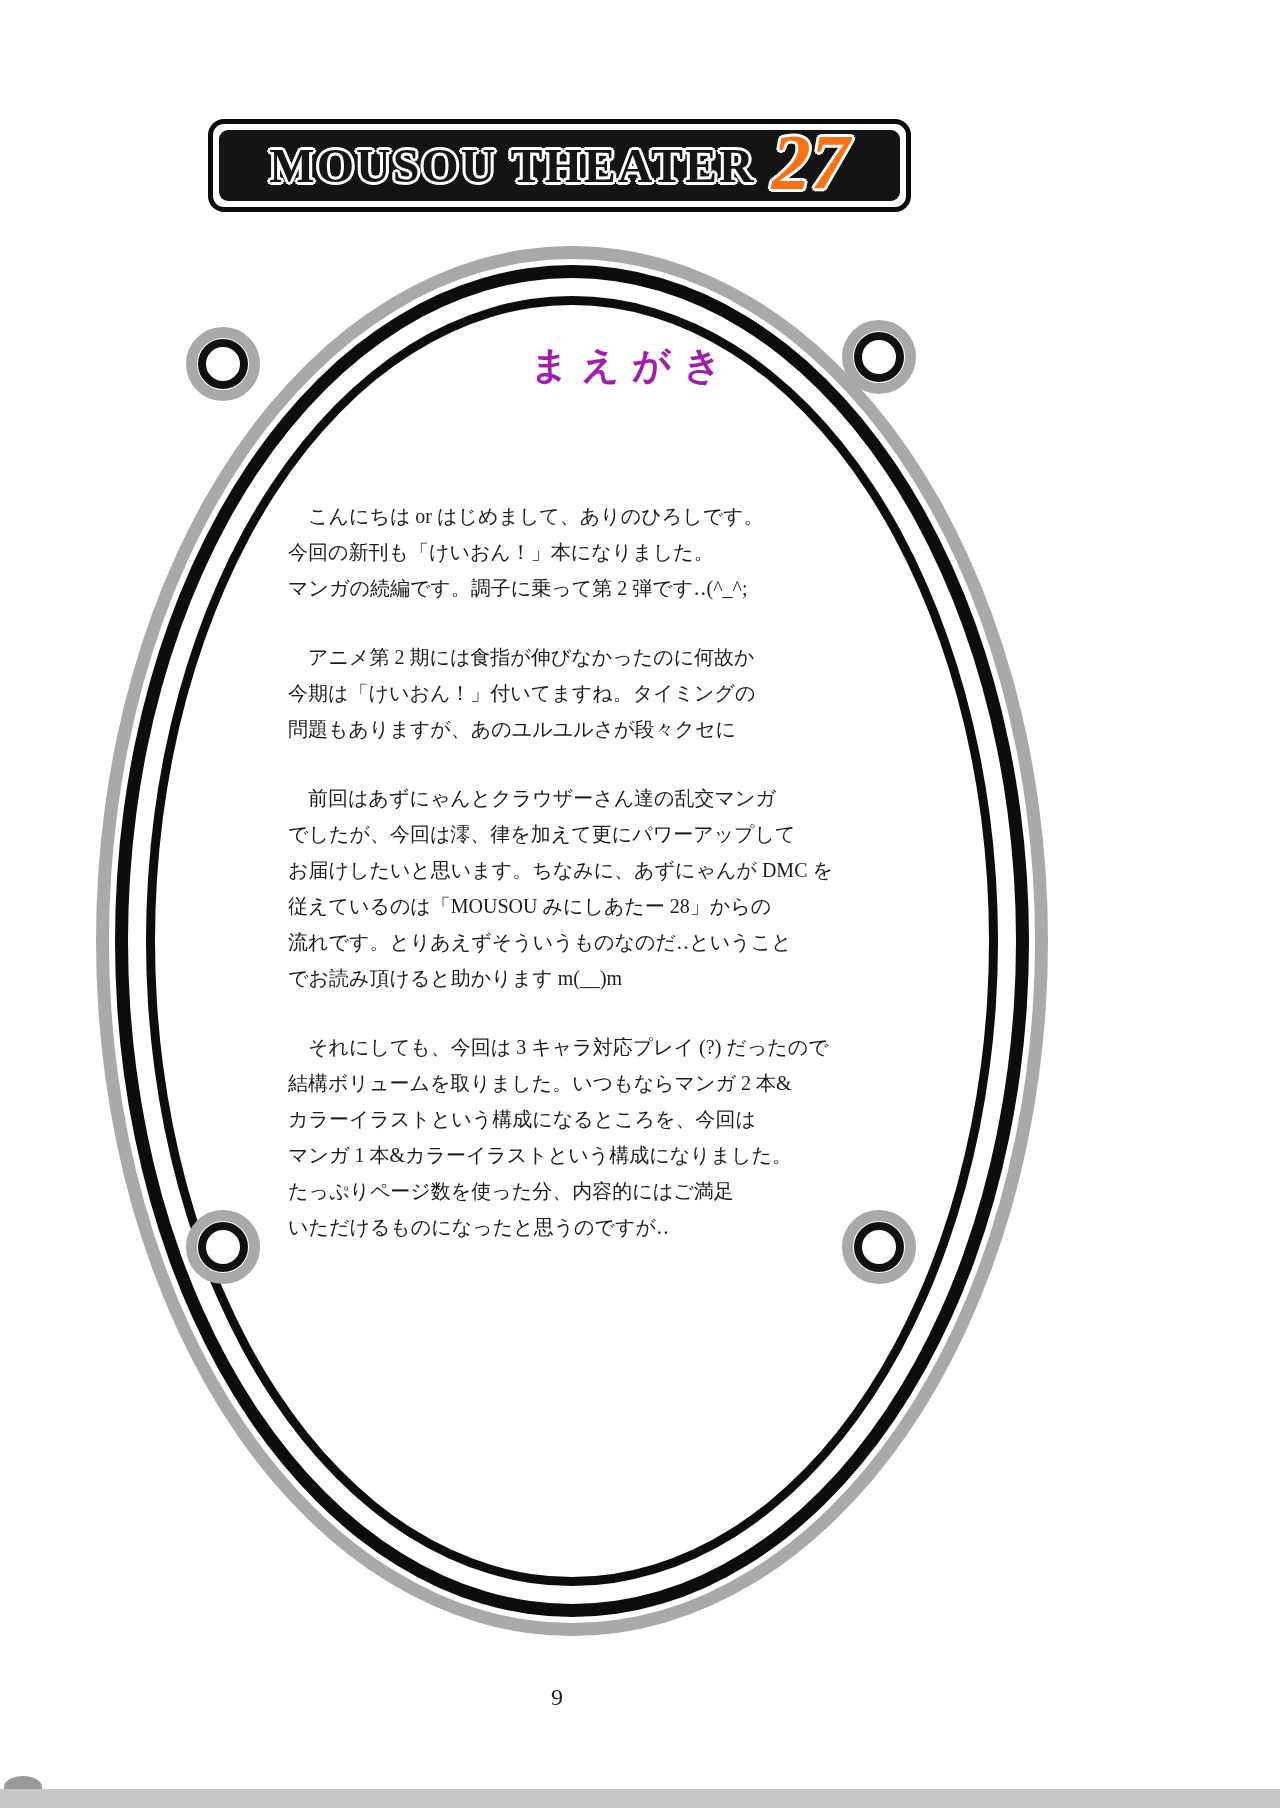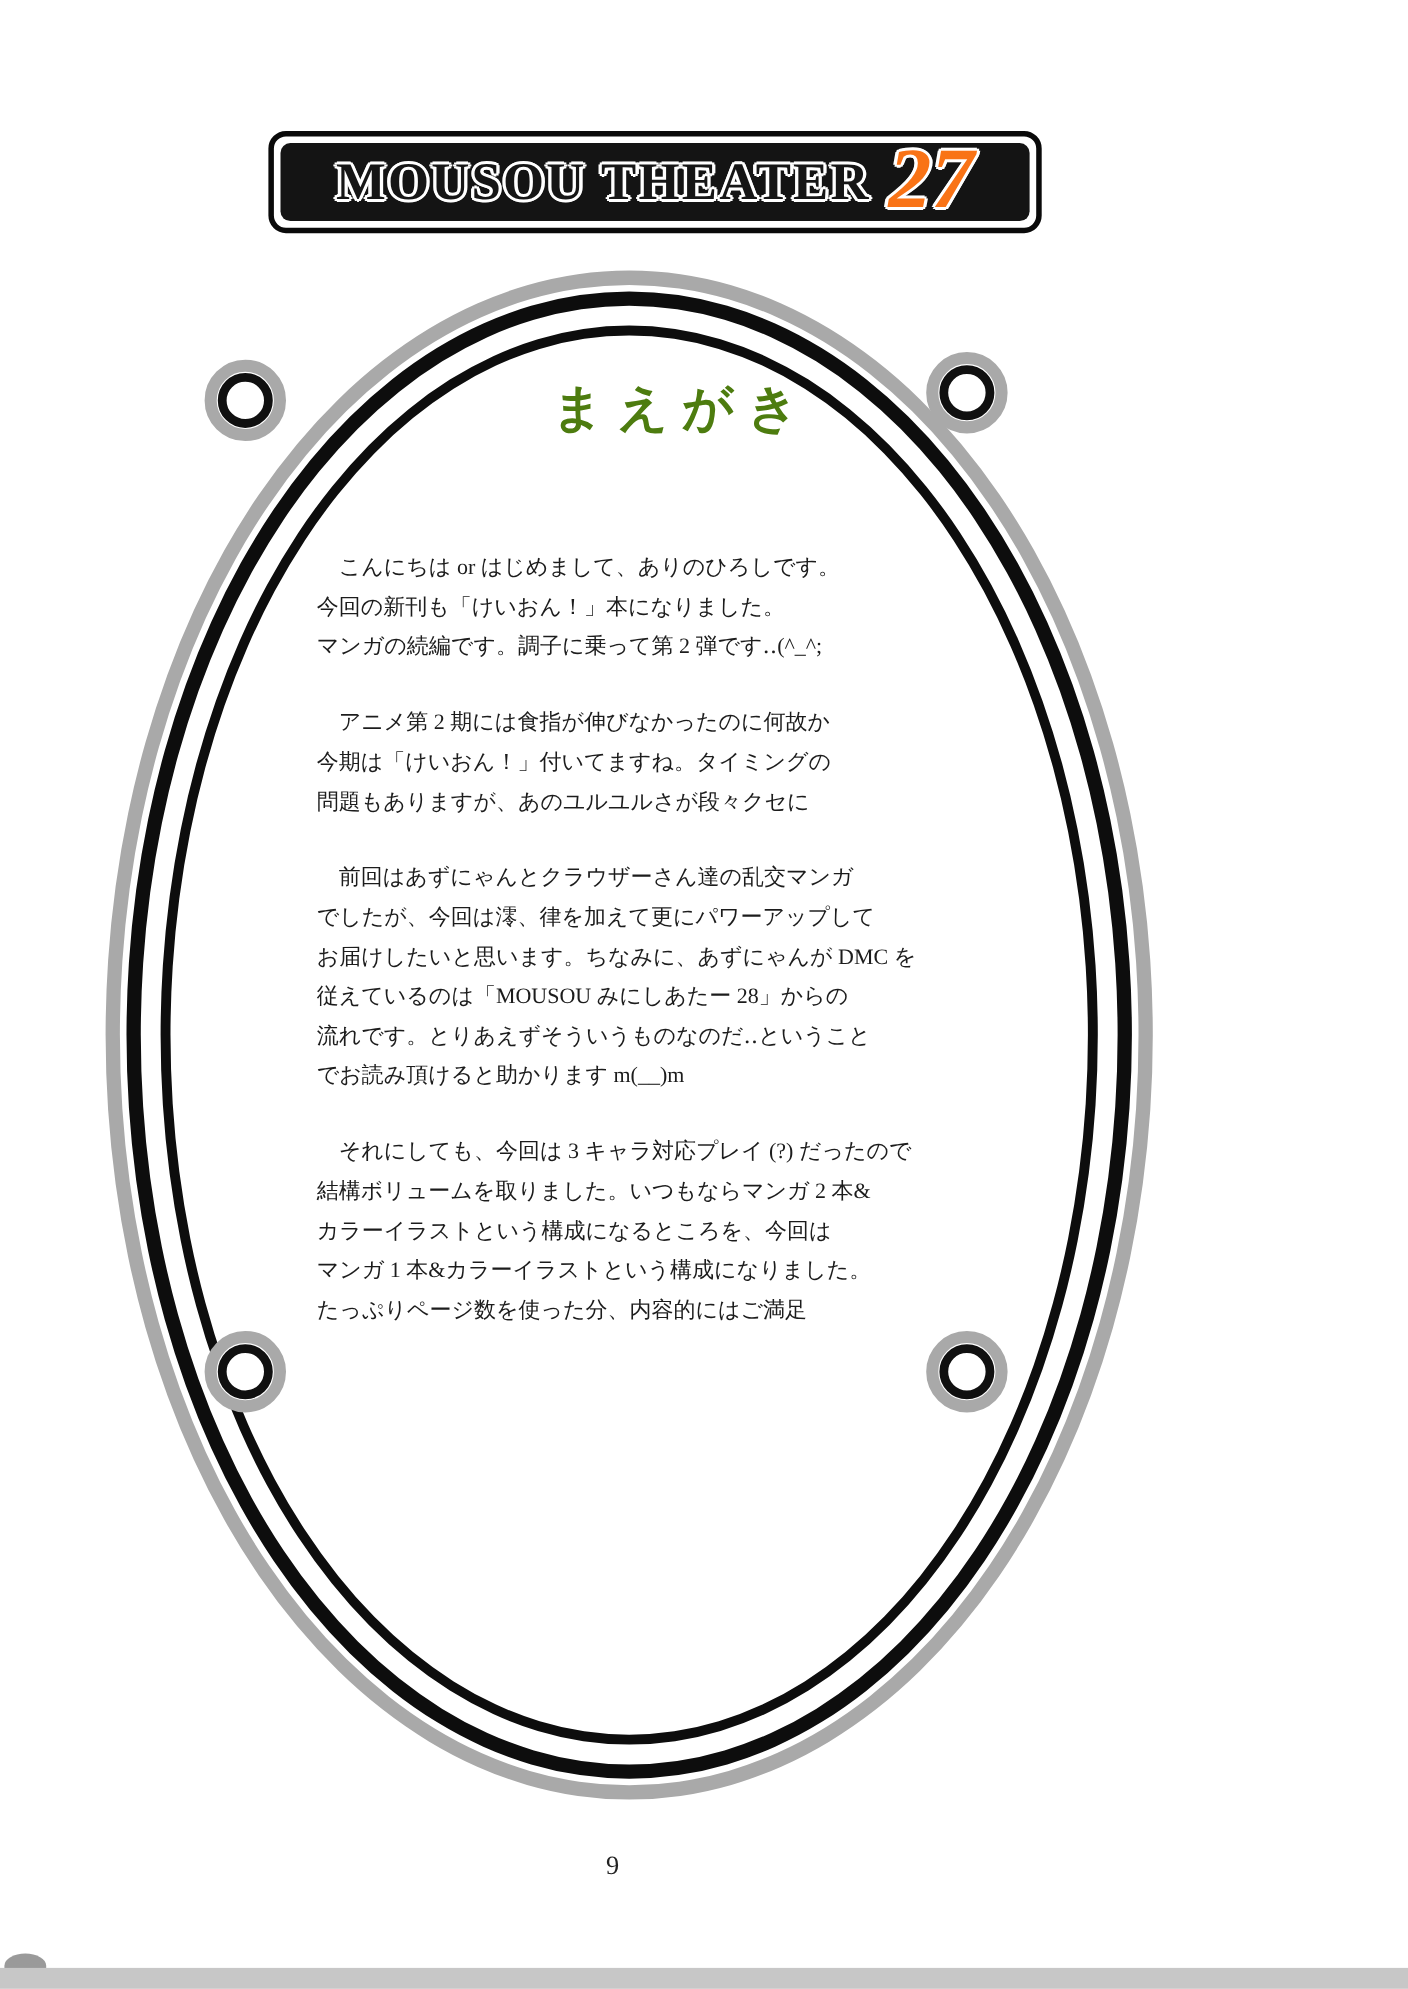--- a/index.html
+++ b/index.html
@@ -7,21 +7,21 @@
     width:1280px; height:1808px; position:relative;
     background:#ffffff; overflow:hidden;
     font-family:"Liberation Serif","DejaVu Serif",serif;
     color:#1a1a1a;
   }
 
   
   .banner {
     position:absolute; left:208px; top:119px; width:703px; height:93px;
     box-sizing:border-box; border:5px solid #0a0a0a; border-radius:16px;
-    background:#ffffff; padding:6px;margin-left:36px;
+    background:#ffffff; padding:6px;
   }
   .banner-plate {
     width:100%; height:100%; background:#141414; border-radius:9px;
     display:flex; align-items:center; justify-content:center;
   }
   .banner-title {
     font-weight:bold; font-size:48px; letter-spacing:2px; color:#161616;
     text-shadow:
       -2px -2px 0 #fff, 2px -2px 0 #fff, -2px 2px 0 #fff, 2px 2px 0 #fff,
       -3px 0 0 #fff, 3px 0 0 #fff, 0 -3px 0 #fff, 0 3px 0 #fff;
@@ -49,24 +49,24 @@
     position:absolute; inset:1px; border-radius:50%;
     box-sizing:border-box; border:8px solid #101010; background:#ffffff;
   }
   .g-tl { left:186px; top:327px; }
   .g-tr { left:842px; top:320px; }
   .g-bl { left:186px; top:1210px; }
   .g-br { left:842px; top:1210px; }
 
   
   .preface-heading {
-    position:absolute; left:270px; top:340px; width:700px;
+    position:absolute; left:282px; top:340px; width:700px;
     text-align:center;
     font-family:"DejaVu Sans","Liberation Sans",sans-serif;
-    font-weight:800; font-size:46px; letter-spacing:12px; color:#4d7c0f;
+    font-weight:800; font-size:38px; letter-spacing:12px; color:#a21caf;
   }
   .preface-body {
     position:absolute; left:288px; top:498px; width:712px;
     font-size:20px; line-height:36px; color:#1c1c1c;
   }
   .para { margin:0 0 33px 0; }
   .tline { white-space:pre; }
 
   
   .page-number {
@@ -130,19 +130,20 @@
       <div class="tline">従えているのは「MOUSOU みにしあたー 28」からの</div>
       <div class="tline">流れです。とりあえずそういうものなのだ‥ということ</div>
       <div class="tline">でお読み頂けると助かります m(__)m</div>
     </div>
     <div class="para">
       <div class="tline">　それにしても、今回は 3 キャラ対応プレイ (?) だったので</div>
       <div class="tline">結構ボリュームを取りました。いつもならマンガ 2 本&amp;</div>
       <div class="tline">カラーイラストという構成になるところを、今回は</div>
       <div class="tline">マンガ 1 本&amp;カラーイラストという構成になりました。</div>
       <div class="tline">たっぷりページ数を使った分、内容的にはご満足</div>
+      <div class="tline">いただけるものになったと思うのですが‥</div>
     </div>
   </div>
 
 <div class="page-number">9</div>
 
 <div class="scan-corner-blob"></div>
 <div class="scan-edge-bottom"></div>
 
 </body></html>

